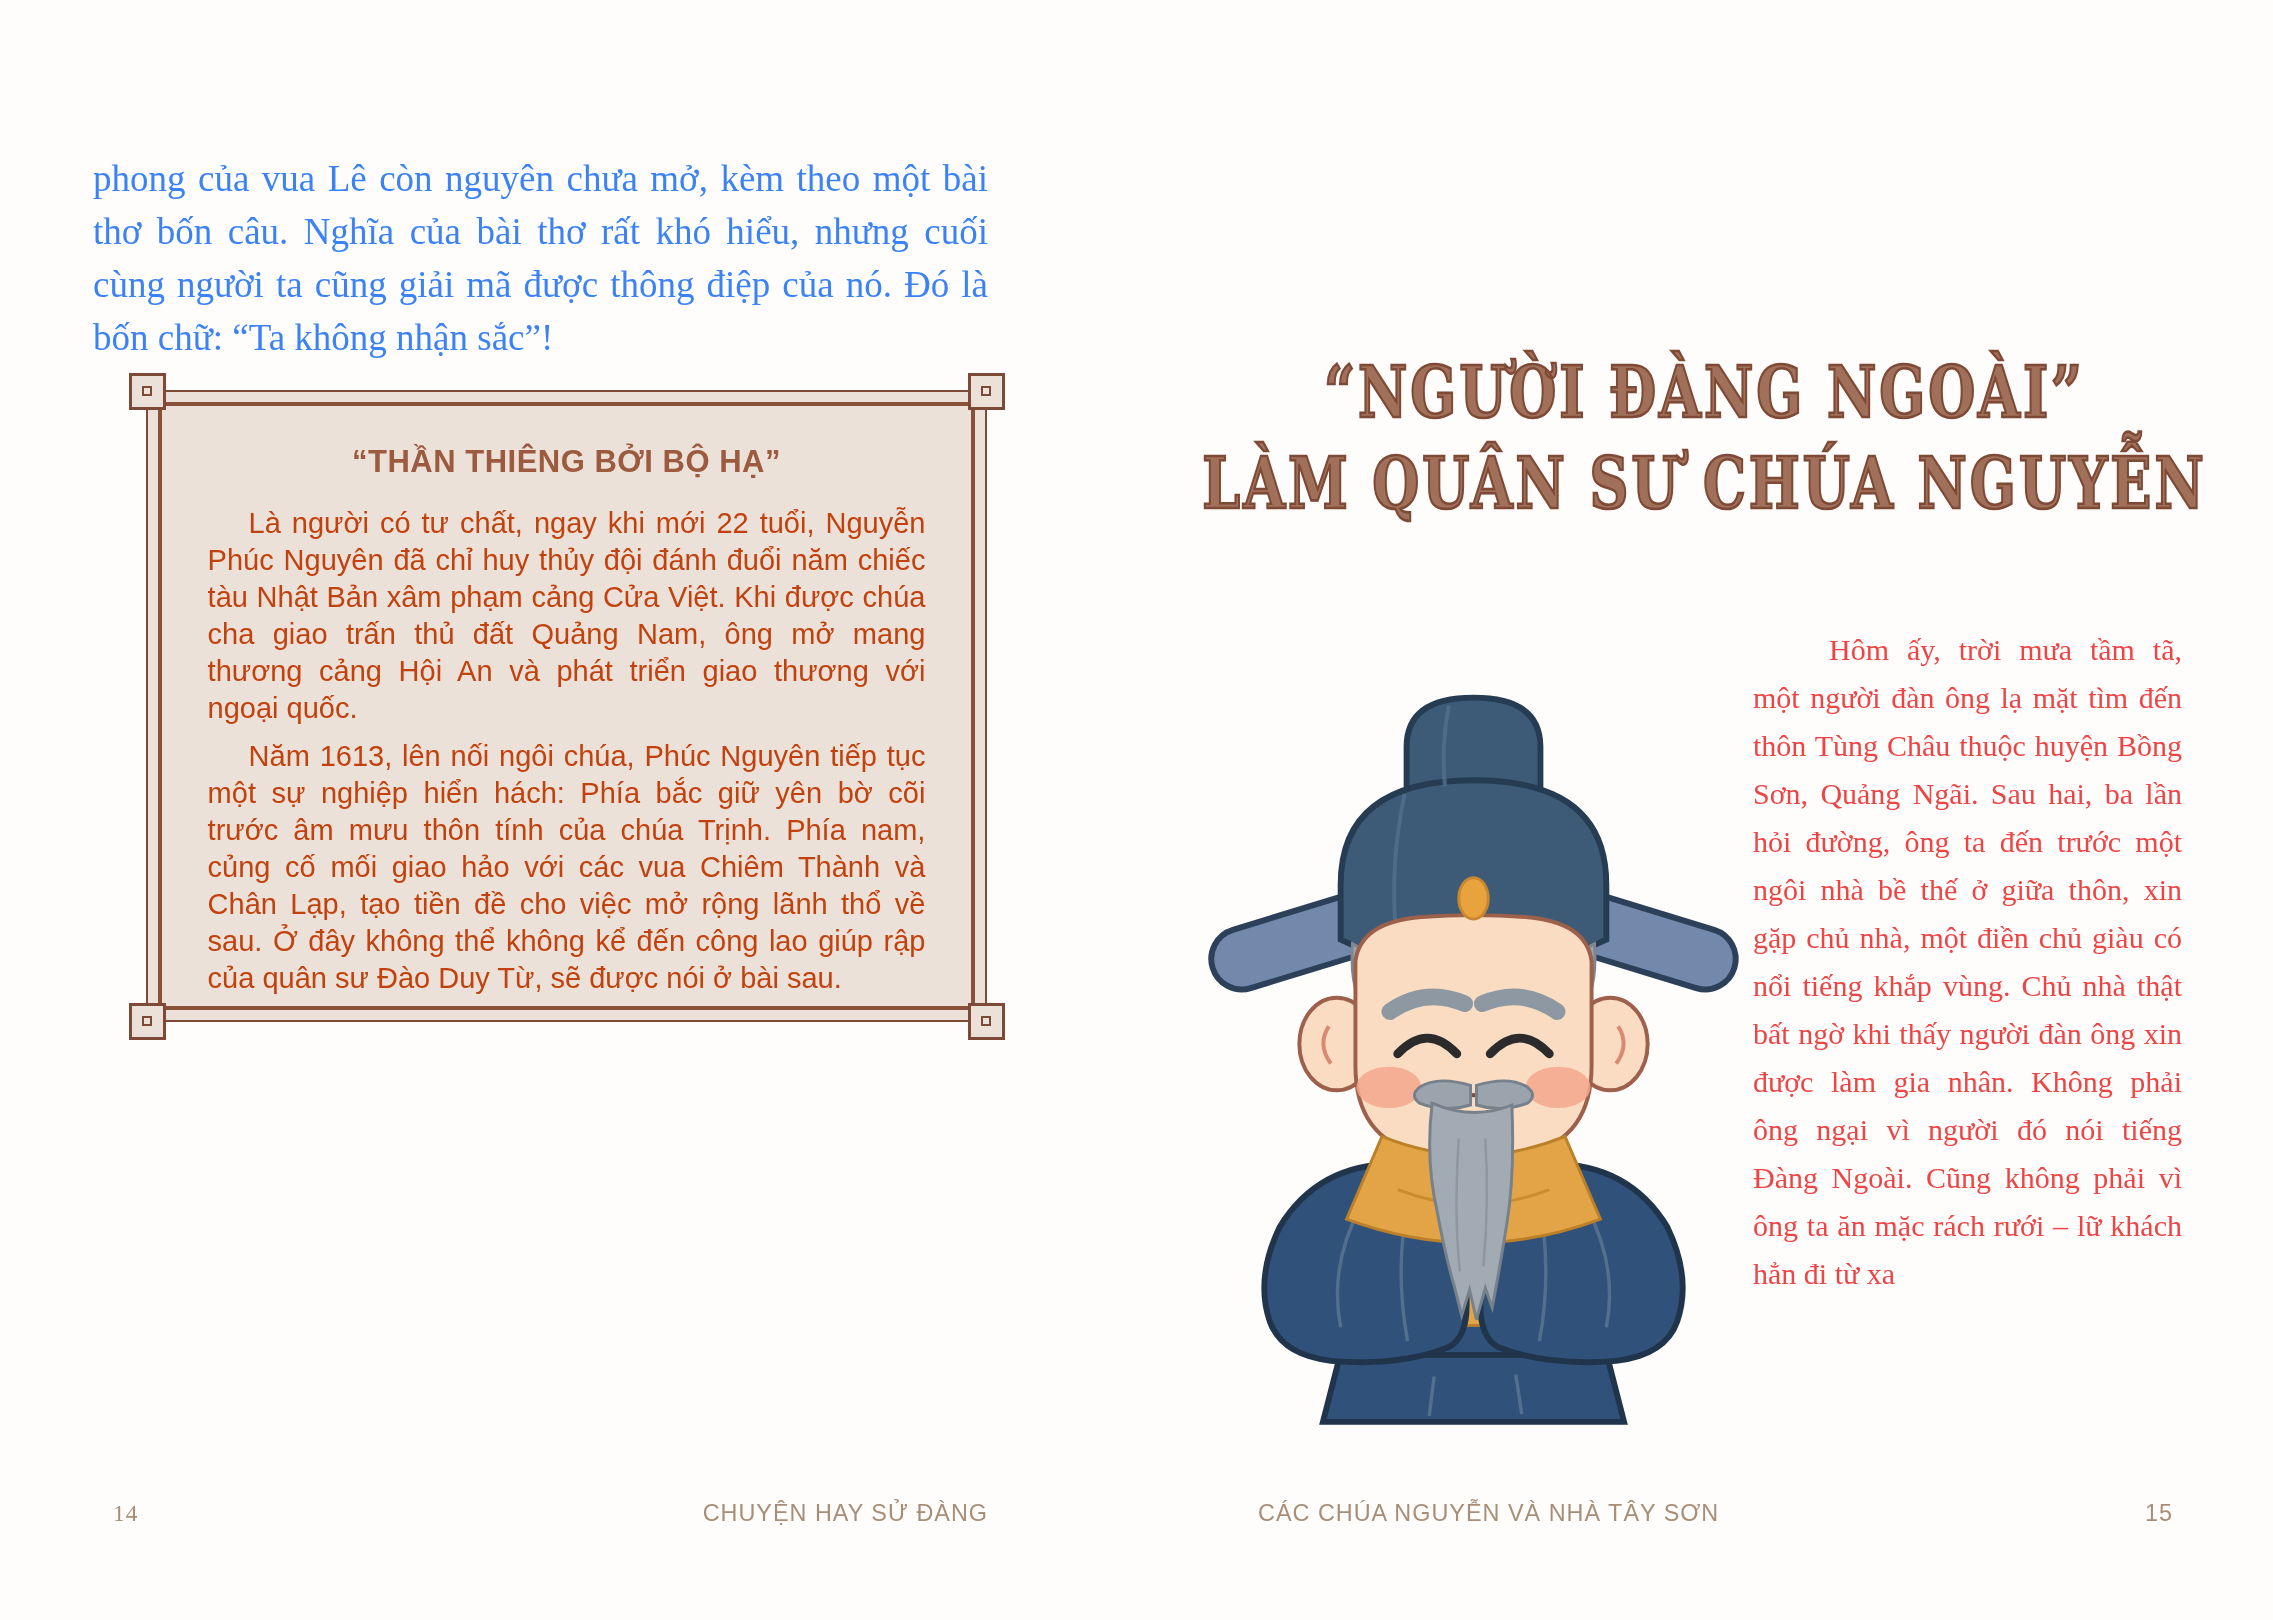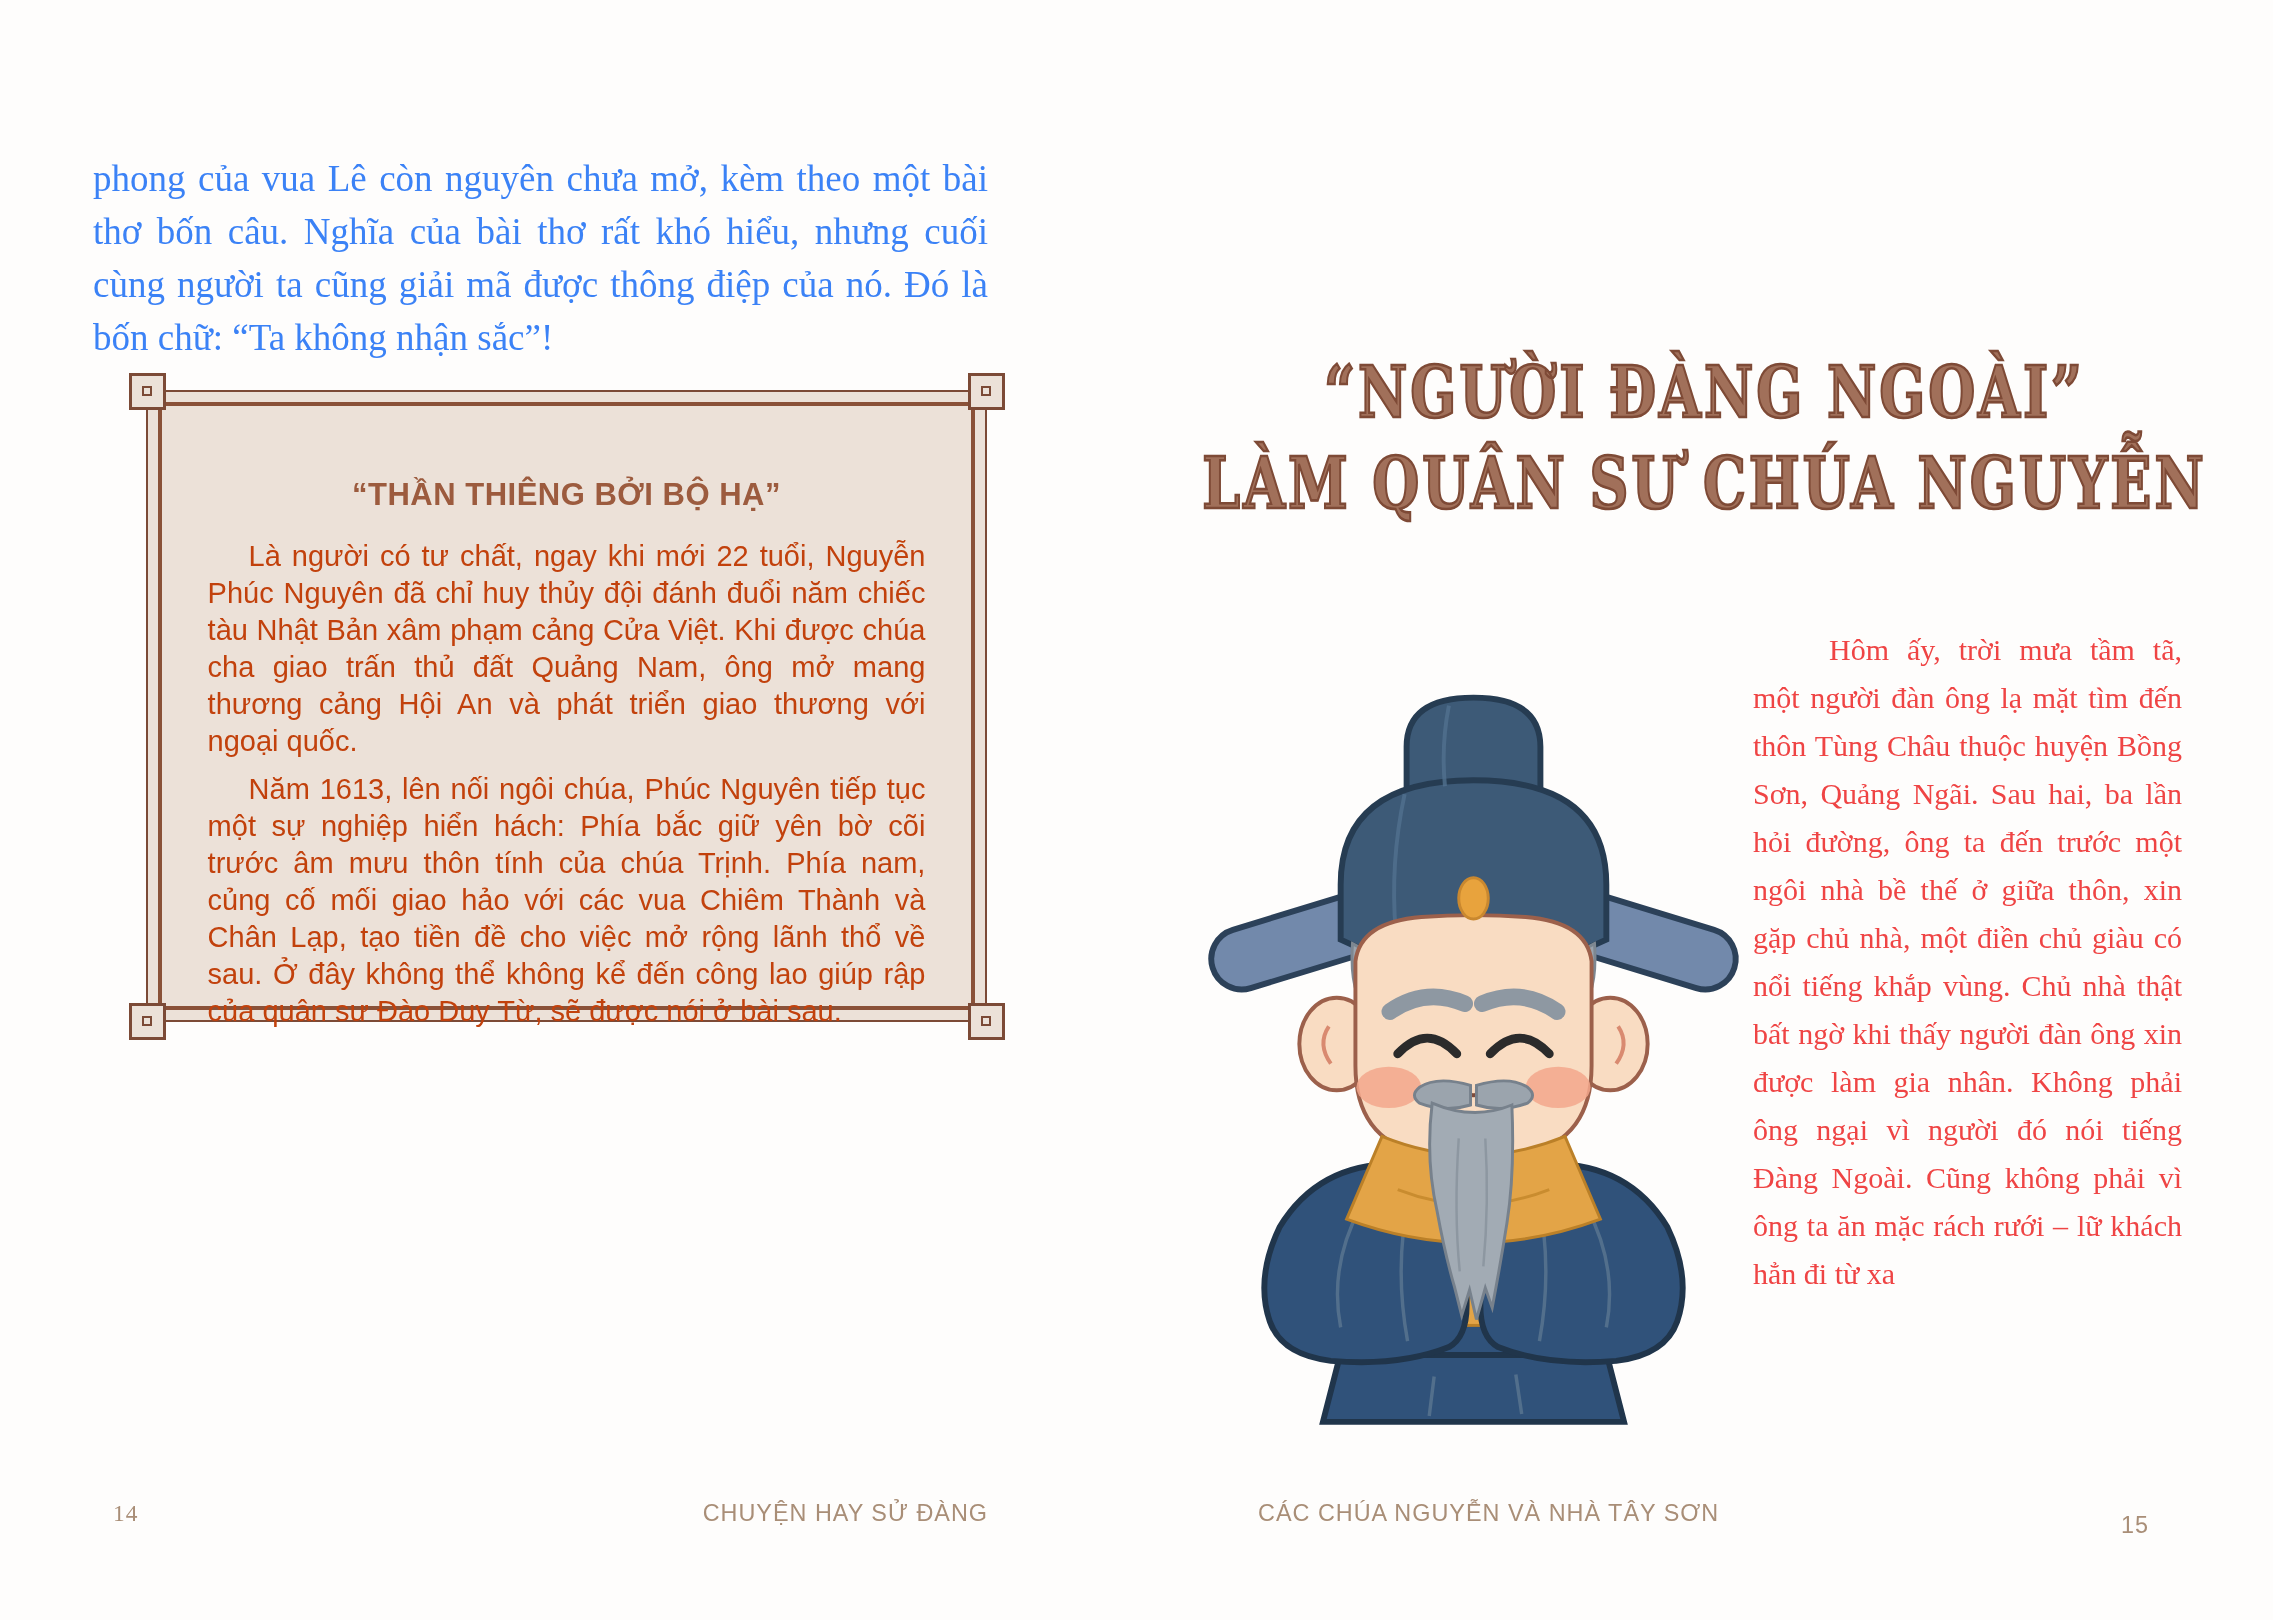--- a/index.html
+++ b/index.html
@@ -20,21 +20,20 @@
   .corner{
     position:absolute;width:37px;height:37px;background:#ece1d8;border:3.9px solid #7c4a36;
     box-sizing:border-box;display:flex;align-items:center;justify-content:center;z-index:3;
   }
   .corner::after{content:"";width:10.7px;height:10.7px;border:2.9px solid #7c4a36;box-sizing:border-box;}
   .corner.tl{left:-19.5px;top:-19.5px}.corner.tr{right:-19.5px;top:-19.5px}
   .corner.bl{left:-19.5px;bottom:-19.5px}.corner.br{right:-19.5px;bottom:-19.5px}
   .box-content{
     position:absolute;inset:14.6px;padding:37px 45px 16px 45px;box-sizing:border-box;
     font-family:"Liberation Sans","DejaVu Sans",sans-serif;
-    margin-top:33px;
   }
   .box-title{
     font-size:31px;font-weight:bold;color:#9c5b3e;text-align:center;
     letter-spacing:0.5px;margin:0 0 25px 0;
   }
   .box-para{
     font-size:29px;line-height:37px;color:#c2410c;text-align:justify;
     text-indent:41px;margin:0 0 11.7px 0;
   }
   
@@ -53,21 +52,21 @@
   .illus{position:absolute;left:1202px;top:676px;width:543px;height:797px;}
   
   .footer-txt{
     position:absolute;top:1500px;
     font-family:"Liberation Sans","DejaVu Sans",sans-serif;
     font-size:23.4px;letter-spacing:1px;color:#a98e77;
   }
   .f-left-num{left:113px;font-family:Liberation Serif, serif;}
   .f-left-title{left:93px;width:895px;text-align:right;}
   .f-right-title{left:1258px;}
-  .f-right-num{left:2097px;width:76px;text-align:center;margin-top:12px;}
+  .f-right-num{left:2097px;width:76px;text-align:right;}
 </style>
 </head>
 <body>
 
 <div class="stage">
 
   <div>
     <div class="intro-para">phong của vua Lê còn nguyên chưa mở, kèm theo một bài thơ bốn câu. Nghĩa của bài thơ rất khó hiểu, nhưng cuối cùng người ta cũng giải mã được thông điệp của nó. Đó là bốn chữ: “Ta không nhận sắc”!</div>
 
     <div class="info-box">

